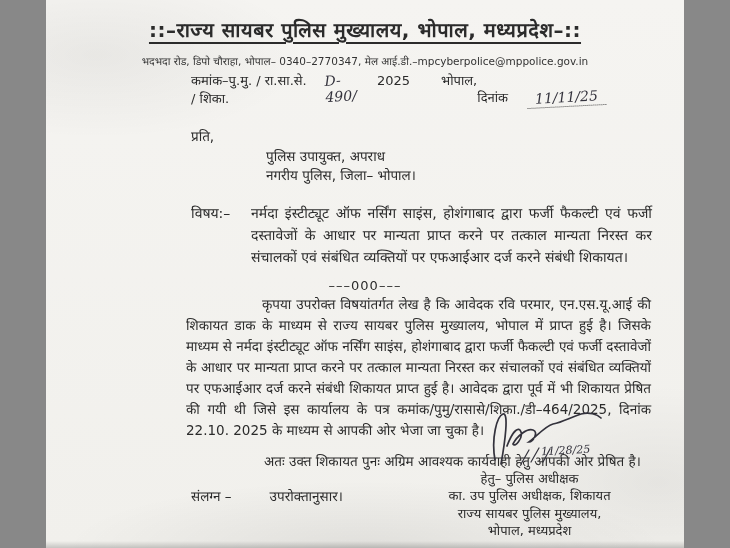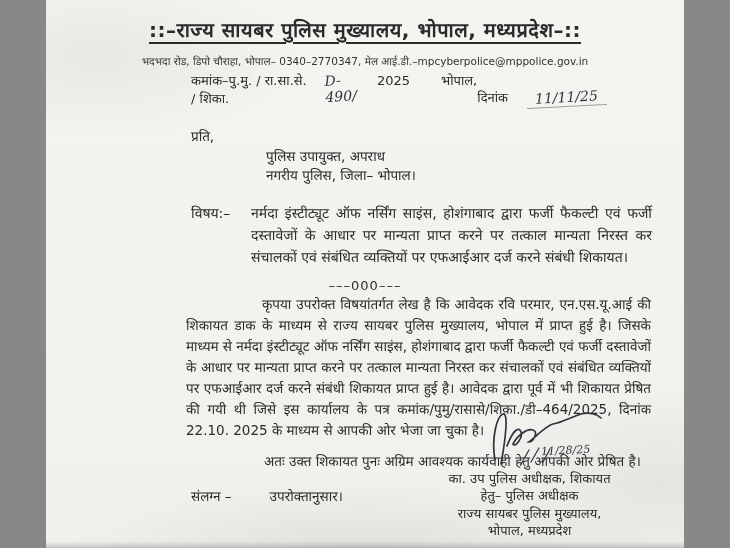--- a/index.html
+++ b/index.html
@@ -115,19 +115,19 @@
   </div>
 
   <div class="sign-block">
     <div class="scribble-wrap">
       <svg class="scribble" width="130" height="60" viewBox="0 0 130 60">
         <path d="M18 52 C 14 30, 20 8, 26 6 C 32 4, 28 34, 24 56 M30 38 C 36 22, 42 18, 44 24 C 46 30, 38 40, 36 36 C 40 28, 50 20, 56 22 C 62 24, 56 34, 52 34 C 58 30, 68 18, 76 16 C 86 14, 92 10, 104 6 C 112 4, 120 6, 124 10" fill="none" stroke="#33323c" stroke-width="1.7" stroke-linecap="round"></path>
         <path d="M44 56 l8 -14 m2 12 l8 -14 m4 14 l7 -13" fill="none" stroke="#33323c" stroke-width="1.2" stroke-linecap="round"></path>
       </svg>
       <span class="hand sign-date">11/28/25</span>
     </div>
+    <div>हेतु– पुलिस अधीक्षक</div>
     <div>का. उप पुलिस अधीक्षक, शिकायत</div>
-    <div>हेतु– पुलिस अधीक्षक</div>
     <div>राज्य सायबर पुलिस मुख्यालय,</div>
     <div>भोपाल, मध्यप्रदेश</div>
   </div>
 
 </div>
 
 </body></html>

